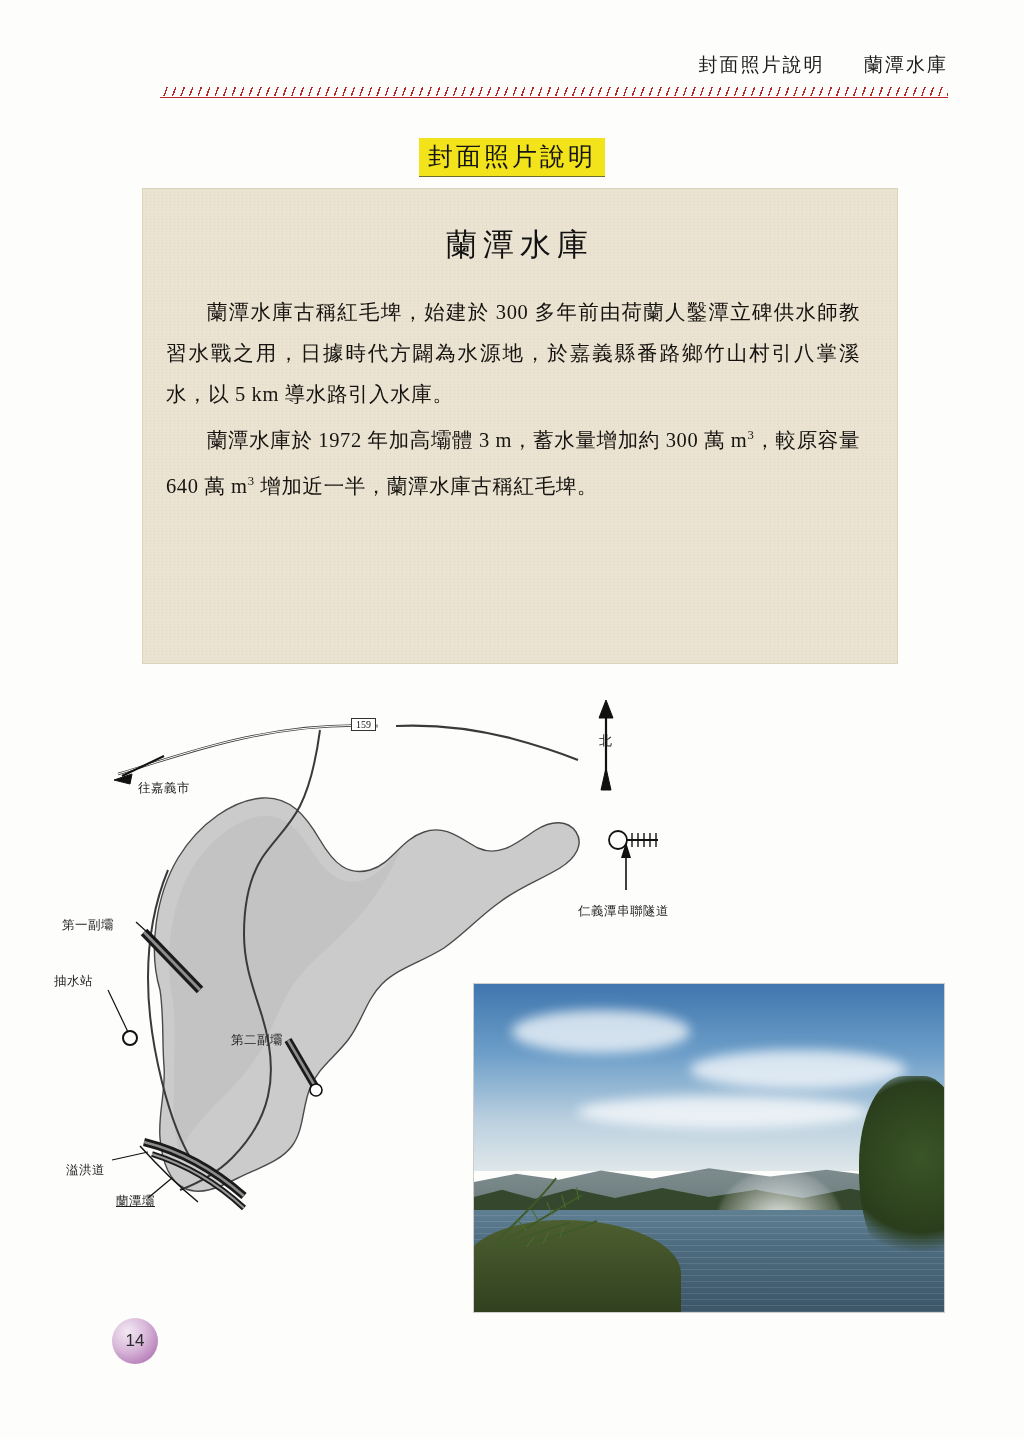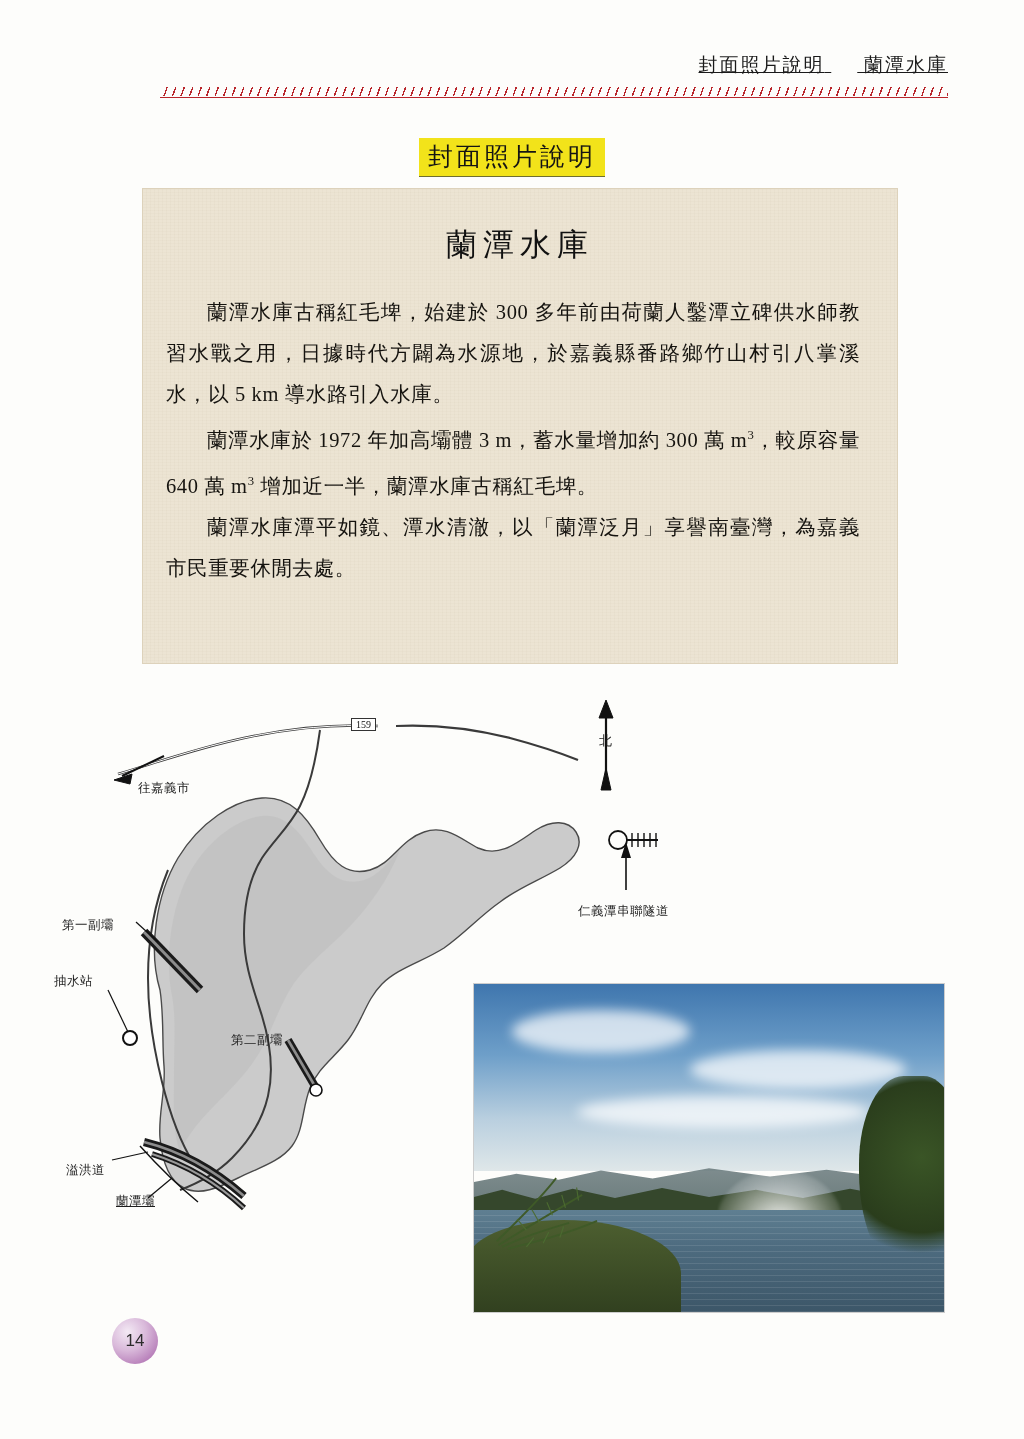--- a/index.html
+++ b/index.html
@@ -23,21 +23,20 @@
 
   
   .header {
     position: absolute;
     top: 52px;
     right: 76px;
     font-size: 19px;
     letter-spacing: 2px;
     color: #1a1a1a;
     white-space: nowrap;
-    text-decoration: underline;
   }
   .header .sep {
     display: inline-block;
     width: 26px;
   }
   .header-rule {
     position: absolute;
     top: 84px;
     left: 160px;
     right: 76px;
@@ -251,21 +250,20 @@
 
   <div class="section-title">封面照片說明</div>
 
   <div class="panel">
     <div class="panel-title">蘭潭水庫</div>
     <div class="panel-body">
       <p>蘭潭水庫古稱紅毛埤，始建於 300 多年前由荷蘭人鑿潭立碑供水師教習水戰之用，日據時代方闢為水源地，於嘉義縣番路鄉竹山村引八掌溪水，以 5 km 導水路引入水庫。</p>
       <p>
         <span>蘭潭水庫於 1972 年加高壩體 3 m，蓄水量增加約 300 萬 m</span><sup>3</sup><span>，較原容量 640 萬 m</span><sup>3</sup><span> 增加近一半，蘭潭水庫古稱紅毛埤。</span>
       </p>
-      <p>蘭潭水庫潭平如鏡、潭水清澈，以「蘭潭泛月」享譽南臺灣，為嘉義市民重要休閒去處。</p>
     </div>
   </div>
 
   <div class="map-area">
     <svg class="map-svg" width="620" height="560" viewBox="0 0 620 560">
 
       <path fill="#cbcbcb" stroke="#4a4a4a" stroke-width="1.4" d="M112 300 C100 260 108 205 130 168 C152 132 186 110 214 108
            C242 106 258 126 272 150 C286 174 300 186 322 180
            C344 174 352 150 376 142 C398 134 414 150 430 158
            C452 168 470 152 488 140 C504 130 520 130 528 142

